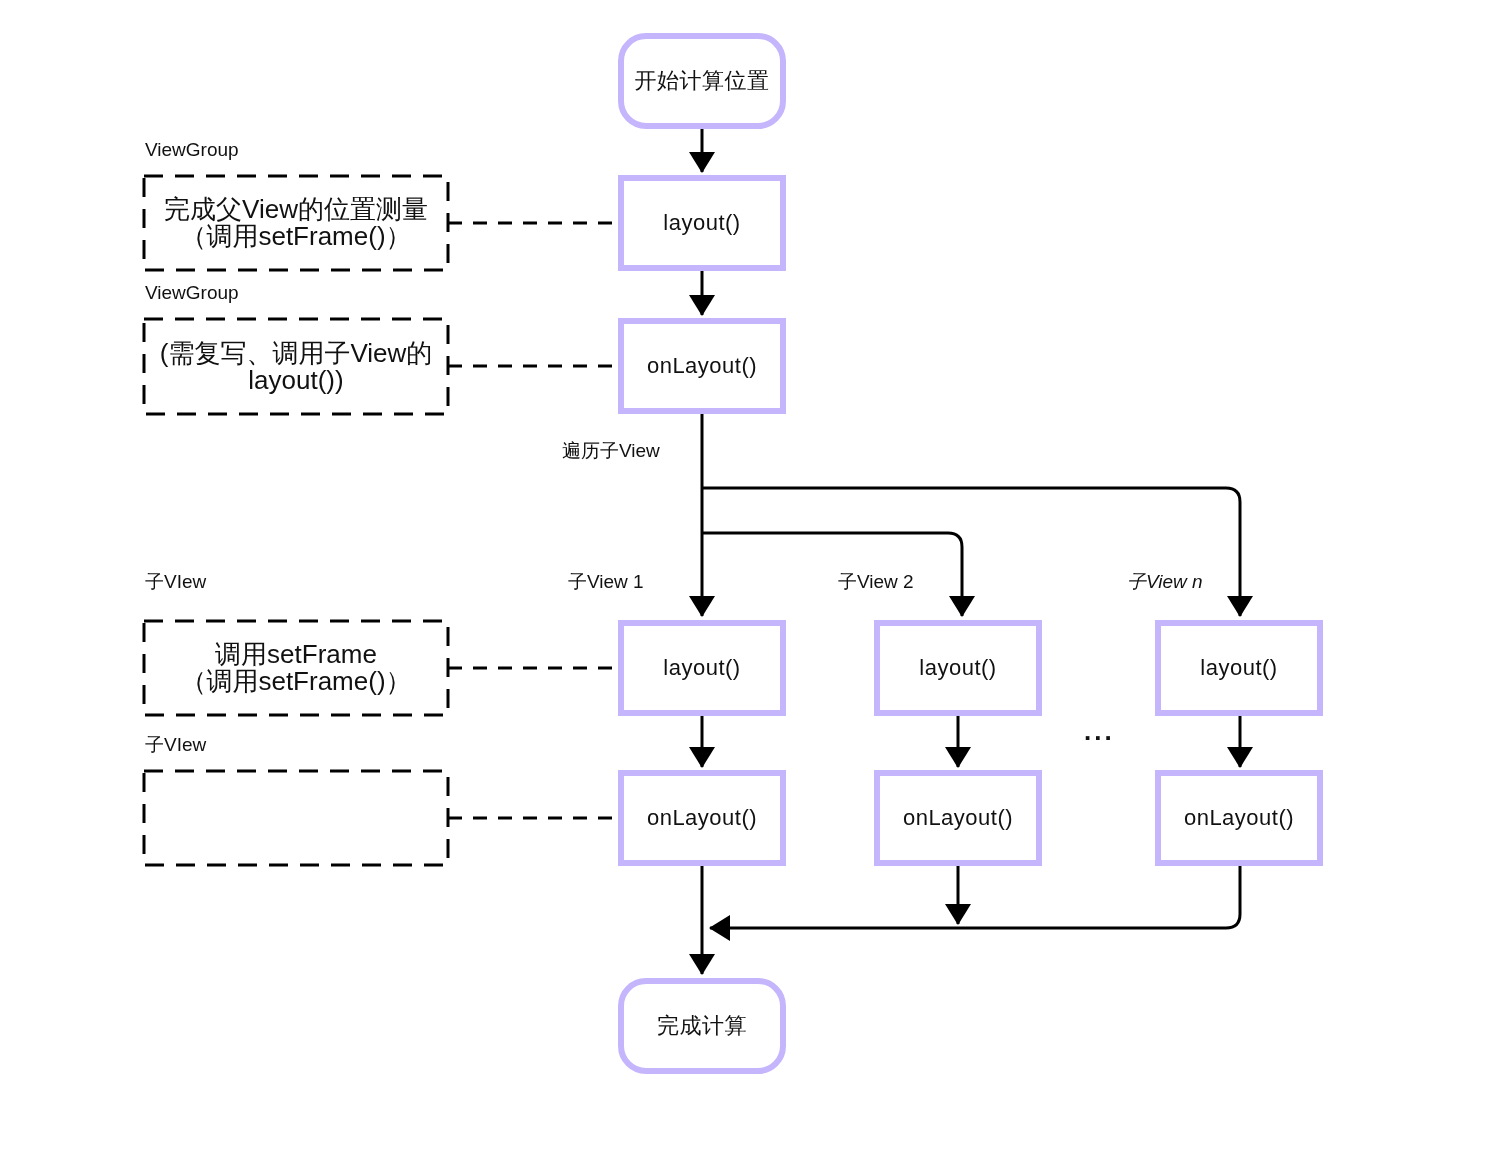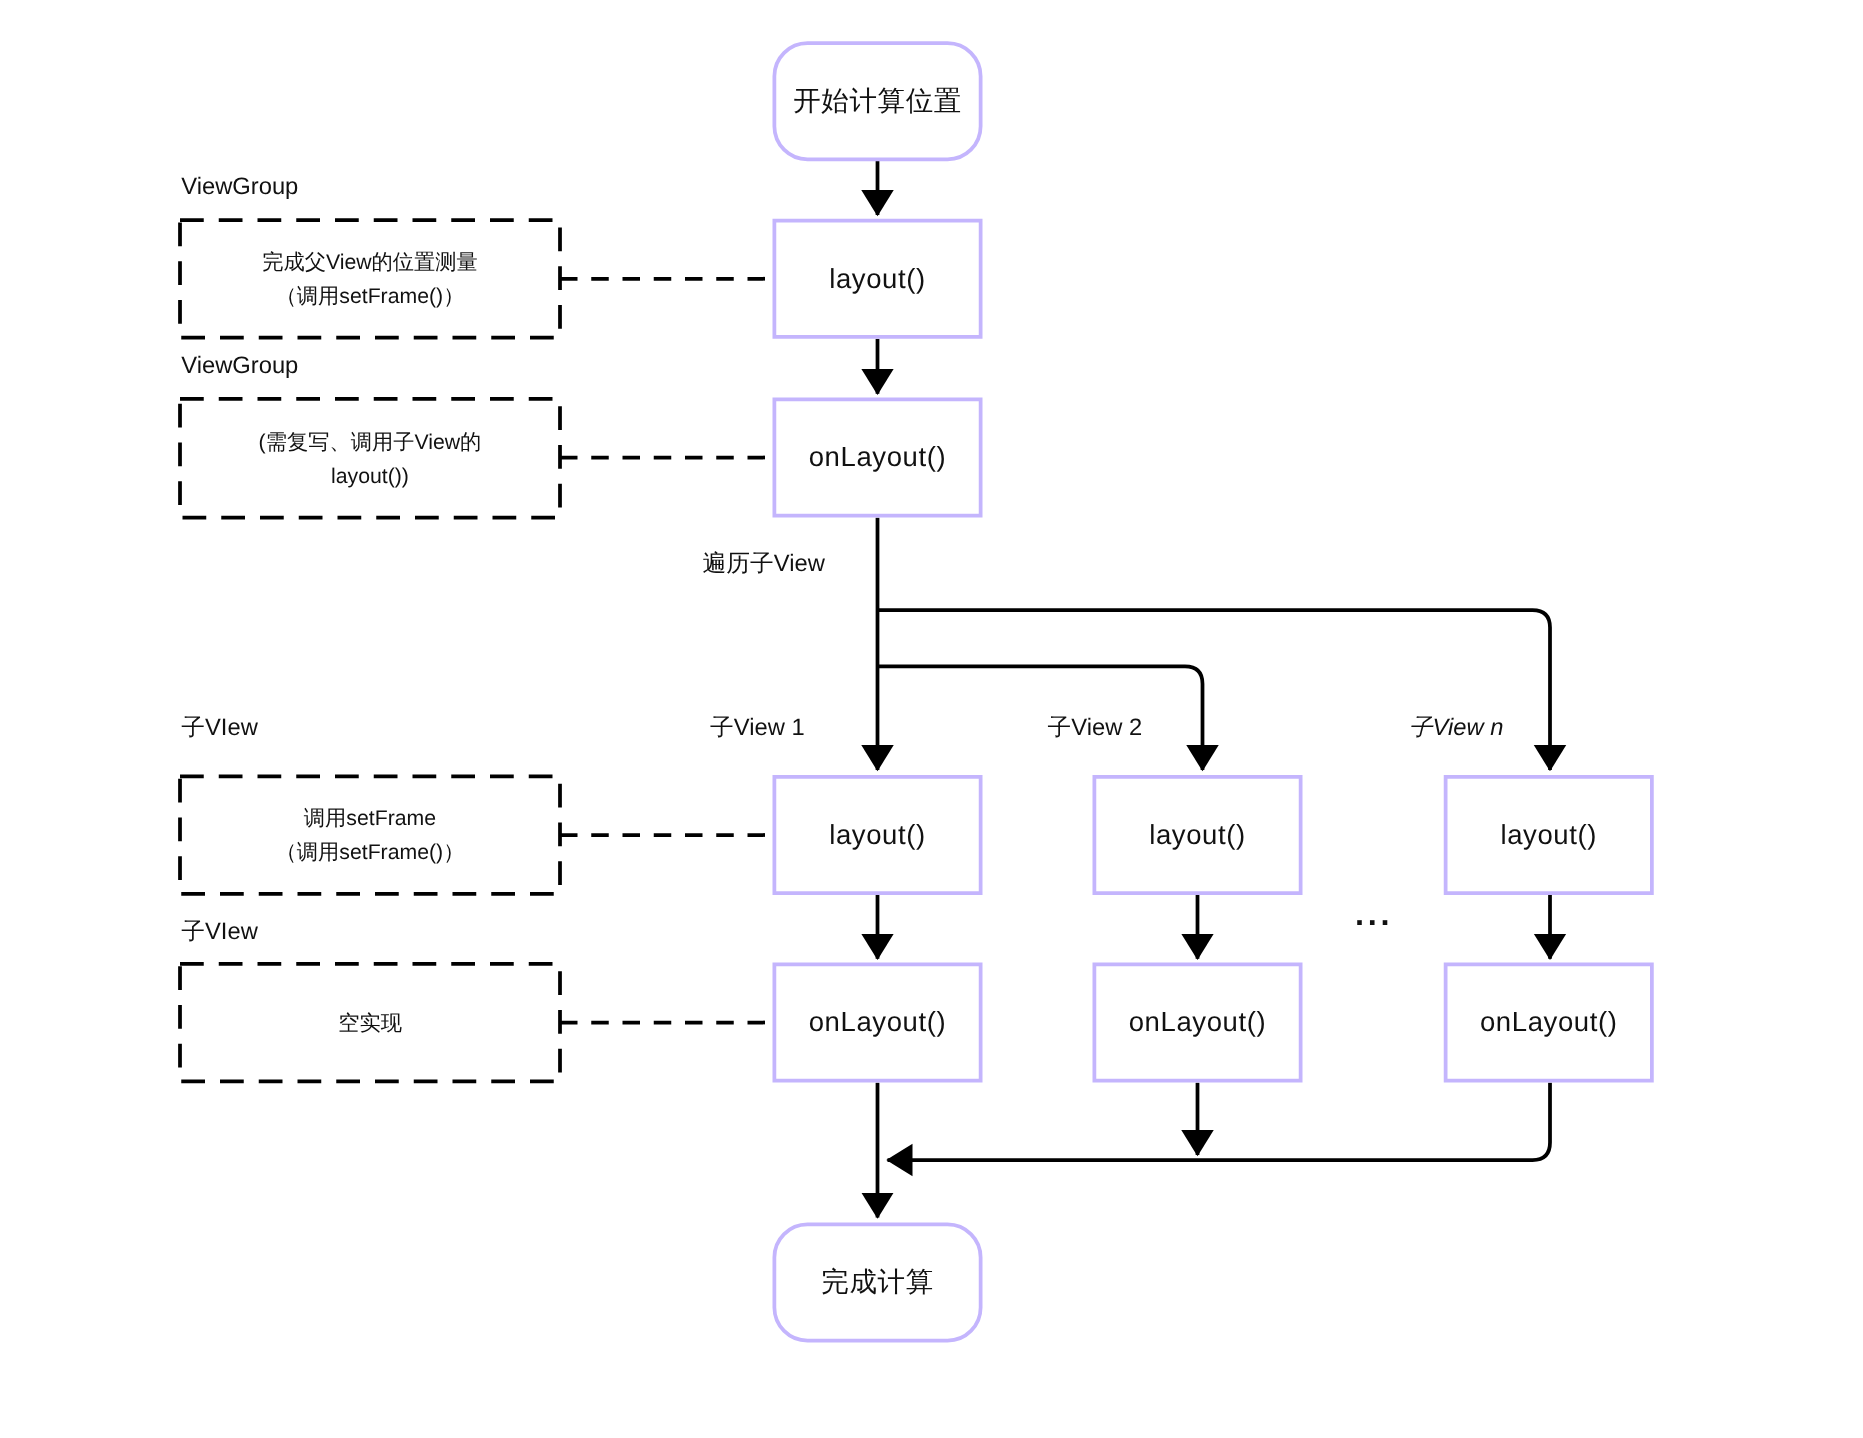--- a/index.html
+++ b/index.html
@@ -7,29 +7,29 @@
     position:relative;
     width:1490px;height:1150px;
     background:#ffffff;
     font-family:"Liberation Sans","DejaVu Sans",sans-serif;
     color:#111111;
     overflow:hidden;
   }
   svg.wires{position:absolute;left:0;top:0;z-index:1;}
   .node{
     position:absolute;z-index:2;box-sizing:border-box;
-    border:3px solid #c4b5fd;background:#fff;
+    border:6px solid #c4b5fd;background:#fff;
     display:flex;align-items:center;justify-content:center;
     font-size:22px;letter-spacing:0.5px;white-space:nowrap;
   }
   .rounded{border-radius:28px;}
   .ann-box{
     position:absolute;z-index:2;box-sizing:border-box;
     display:flex;flex-direction:column;align-items:center;justify-content:center;
-    font-size:17px;line-height:27px;text-align:center;
+    font-size:26px;line-height:27px;text-align:center;
     background:transparent;white-space:nowrap;
   }
   .lbl{position:absolute;z-index:2;font-size:19px;white-space:nowrap;}
   .ellipsis{font-size:26px;font-weight:bold;letter-spacing:3px;}
 </style>
 </head>
 <body>
 
 <div class="canvas">
 
@@ -109,23 +109,20 @@
     <span>layout())</span>
   </div>
 
   <div class="lbl" style="left:145px;top:569px;">子VIew</div>
   <div class="ann-box" style="left:144px;top:621px;width:304px;height:94px;">
     <span>调用setFrame</span>
     <span>（调用setFrame()）</span>
   </div>
 
   <div class="lbl" style="left:145px;top:732px;">子VIew</div>
-  <div class="ann-box" style="left:144px;top:771px;width:304px;height:94px;">
-    <span>空实现</span>
-  </div>
 
   <div class="lbl" style="left:562px;top:438px;">遍历子View</div>
 
   <div class="lbl" style="left:568px;top:569px;">子View 1</div>
 
   <div class="lbl" style="left:838px;top:569px;">子View 2</div>
 
   <div class="lbl" style="left:1127px;top:569px;font-style:italic;">子View n</div>
 
   <div class="lbl ellipsis" style="left:1084px;top:716px;">...</div>

